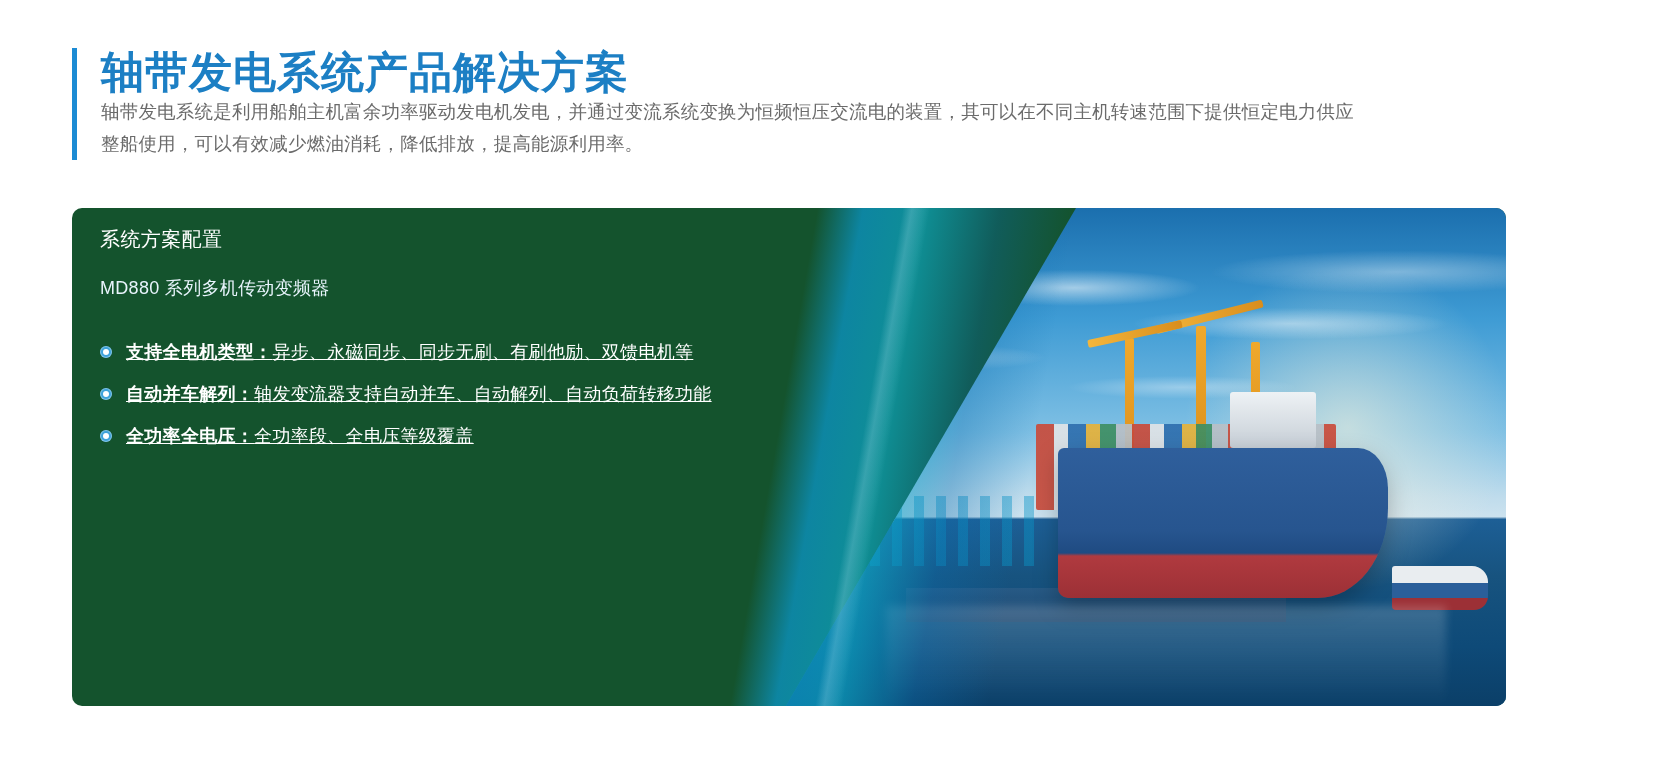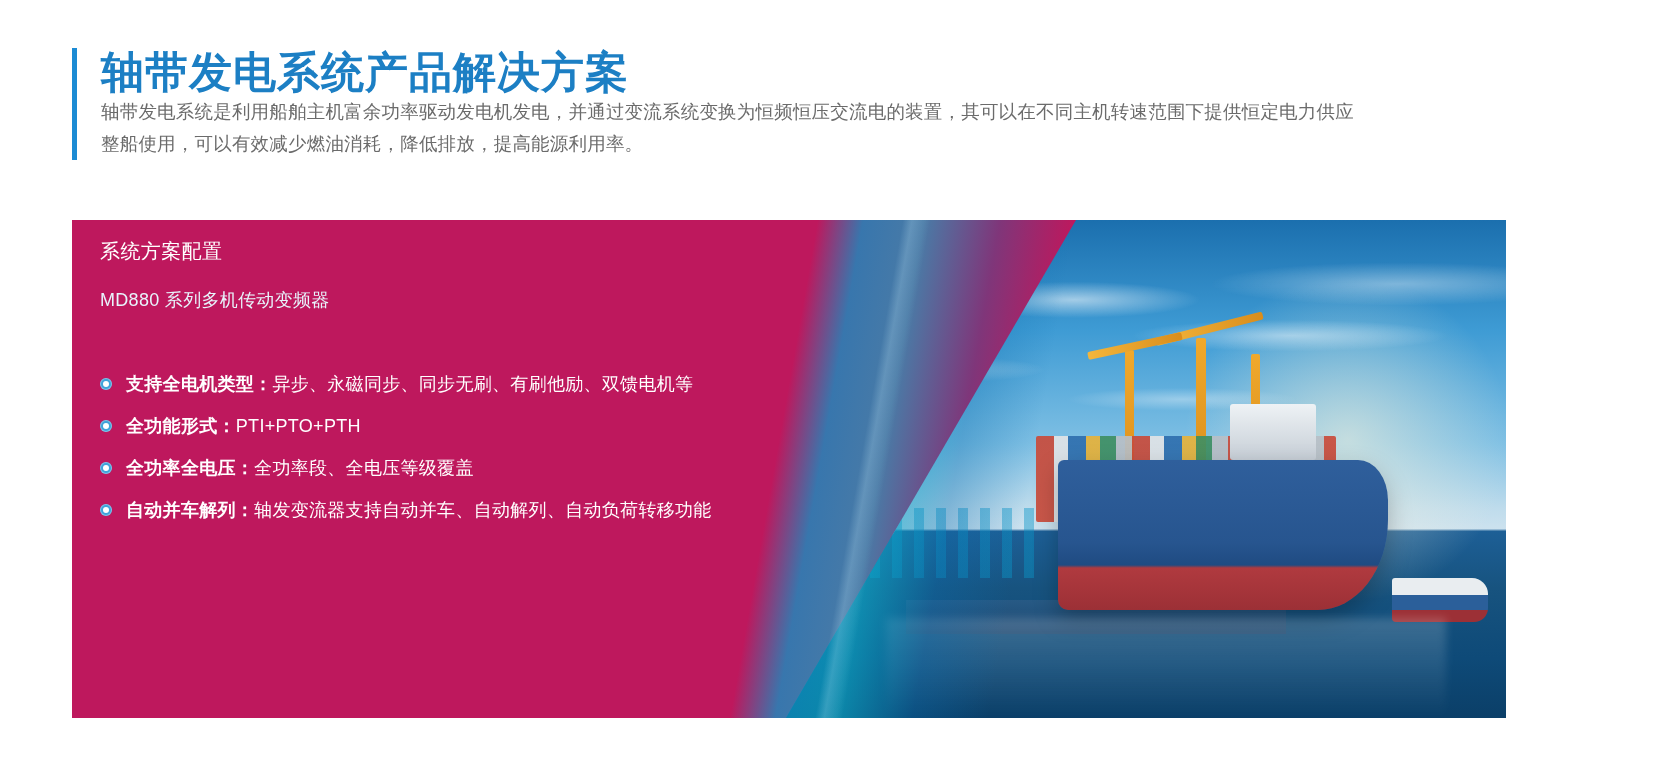--- a/index.html
+++ b/index.html
@@ -32,24 +32,25 @@
     font-size:18.5px;
     line-height:1.72;
     color:#6b6b6b;
     max-width:1272px;
     letter-spacing:0.2px;
   }
 
   
   .panel {
     position:absolute;
-    left:72px; top:220px;
+    left:72px; top:208px;
     width:1434px; height:498px;
-    background:#be185d;
+    background:#14532d;
     overflow:hidden;
+    border-radius:10px;
   }
 
   
   .photo {
     position:absolute;
     right:0; top:0;
     width:720px; height:100%;
     -webkit-clip-path: polygon(100% 0, 100% 100%, 0 100%, 290px 0);
     clip-path: polygon(100% 0, 100% 100%, 0 100%, 290px 0);
     background:
@@ -188,21 +189,21 @@
   .sec-sub {
     font-size:18px;
     line-height:1.6;
     color:#e8f4fc;
     margin-top:20px;
     letter-spacing:.3px;
   }
   .gap-lg { height:32px; }
   .gap-sm { height:12px; }
 
-  ul.bullets { list-style:none; margin-top:24px; }
+  ul.bullets { list-style:none; margin-top:4px;text-decoration:underline; }
   ul.bullets li {
     position:relative;
     padding-left:26px;
     font-size:18px;
     line-height:1.45;
     color:#ffffff;
     margin-bottom:16px;
     letter-spacing:.3px;
   }
   ul.bullets li .dot {
@@ -263,30 +264,26 @@
       <div class="gap-lg"></div>
 
       <div>
         <ul class="bullets">
           <li>
             <span class="dot"></span>
             <span class="bullet-strong">支持全电机类型：</span><span class="bullet-rest">异步、永磁同步、同步无刷、有刷他励、双馈电机等</span>
           </li>
           <li>
             <span class="dot"></span>
-            <span class="bullet-strong">全功能形式：</span><span class="bullet-rest">PTI+PTO+PTH</span>
+            <span class="bullet-strong">自动并车解列：</span><span class="bullet-rest">轴发变流器支持自动并车、自动解列、自动负荷转移功能</span>
           </li>
           <li>
             <span class="dot"></span>
             <span class="bullet-strong">全功率全电压：</span><span class="bullet-rest">全功率段、全电压等级覆盖</span>
           </li>
-          <li>
-            <span class="dot"></span>
-            <span class="bullet-strong">自动并车解列：</span><span class="bullet-rest">轴发变流器支持自动并车、自动解列、自动负荷转移功能</span>
-          </li>
         </ul>
       </div>
 
       <div class="gap-sm"></div>
 
       <div>
       </div>
 
     </div>
   </div>

